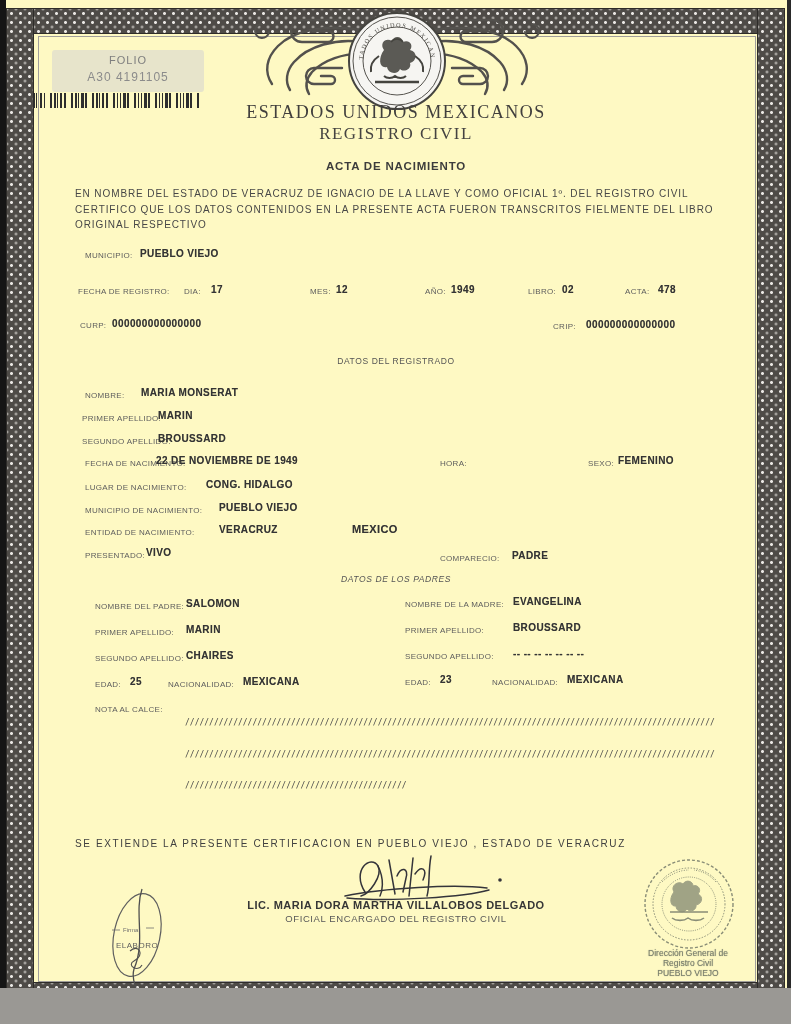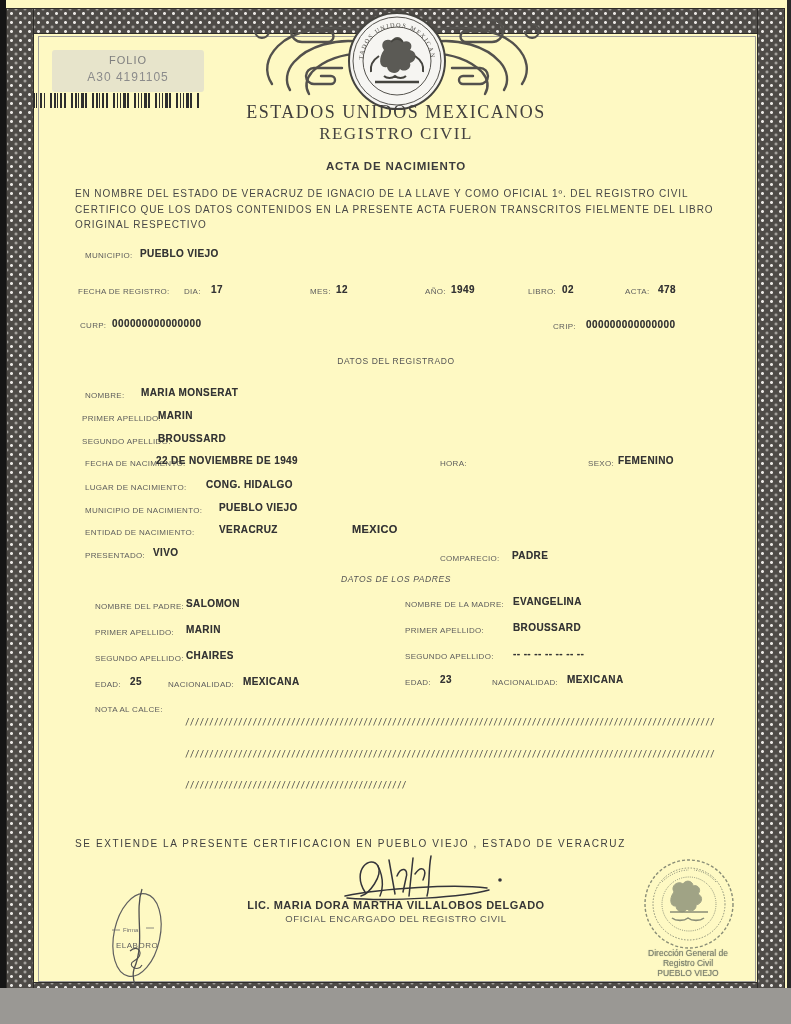--- a/index.html
+++ b/index.html
@@ -159,21 +159,21 @@
   <span class="val" style="left:206px;top:479px;">CONG. HIDALGO</span>
 
   <span class="lbl" style="left:85px;top:506px;">MUNICIPIO DE NACIMIENTO:</span>
   <span class="val" style="left:219px;top:502px;">PUEBLO VIEJO</span>
 
   <span class="lbl" style="left:85px;top:528px;">ENTIDAD DE NACIMIENTO:</span>
   <span class="val" style="left:219px;top:524px;">VERACRUZ</span>
   <span class="val" style="left:352px;top:523px;font-size:11px;">MEXICO</span>
 
   <span class="lbl" style="left:85px;top:551px;">PRESENTADO:</span>
-  <span class="val" style="left:153px;top:547px;text-align:center;">VIVO</span>
+  <span class="val" style="left:146px;top:547px;text-align:center;">VIVO</span>
   <span class="lbl" style="left:440px;top:554px;">COMPARECIO:</span>
   <span class="val" style="left:512px;top:550px;">PADRE</span>
 
   <div class="sect" style="top:574px;font-style:italic;">DATOS DE LOS PADRES</div>
 
   <span class="lbl" style="left:95px;top:602px;">NOMBRE DEL PADRE:</span>
   <span class="val" style="left:186px;top:598px;">SALOMON</span>
   <span class="lbl" style="left:405px;top:600px;">NOMBRE DE LA MADRE:</span>
   <span class="val" style="left:513px;top:596px;">EVANGELINA</span>
 

